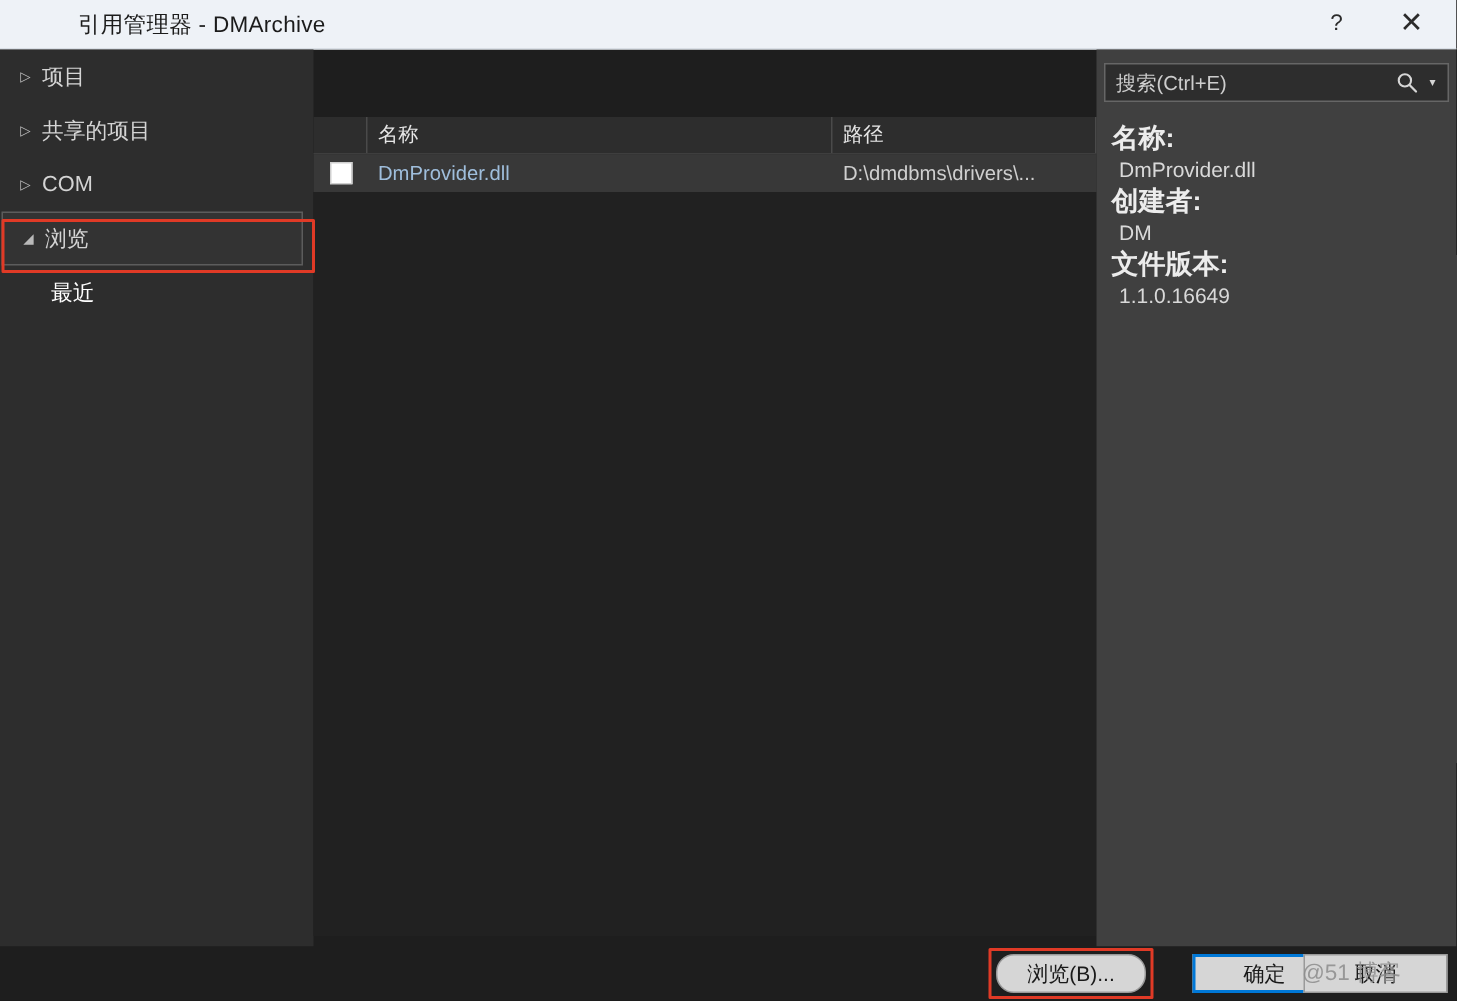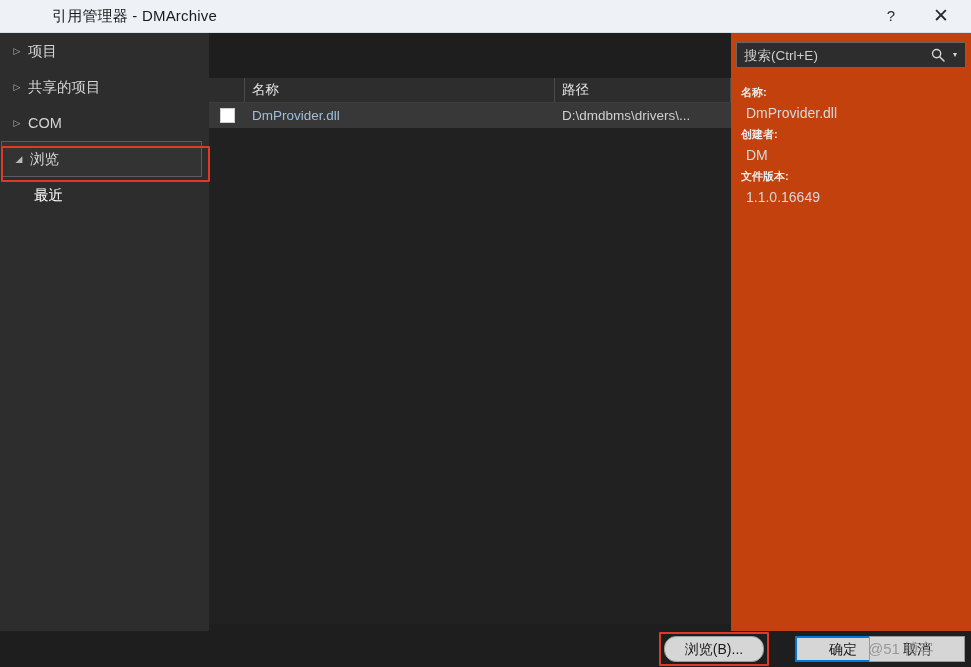--- a/index.html
+++ b/index.html
@@ -195,21 +195,21 @@
     color: #cfcfcf;
   }
 
   
   .detail-panel {
     position: absolute;
     left: 731px;
     top: 33px;
     width: 240px;
     height: 598px;
-    background: #c2410c;
+    background: #404040;
     box-sizing: border-box;
   }
   .search-box {
     position: absolute;
     left: 5px;
     top: 9px;
     width: 230px;
     height: 26px;
     background: #2d2d2d;
     border: 1px solid #666666;
@@ -250,21 +250,21 @@
   .detail-body {
     position: absolute;
     left: 0;
     top: 49px;
     width: 240px;
     padding: 0 0 0 10px;
     box-sizing: border-box;
   }
   .detail-field { margin: 0; }
   .detail-key {
-    font-size: 11px;
+    font-size: 18px;
     font-weight: bold;
     color: #ececec;
     line-height: 21px;
     white-space: nowrap;
   }
   .detail-val {
     font-size: 14px;
     color: #d9d9d9;
     line-height: 21px;
     padding-left: 5px;

